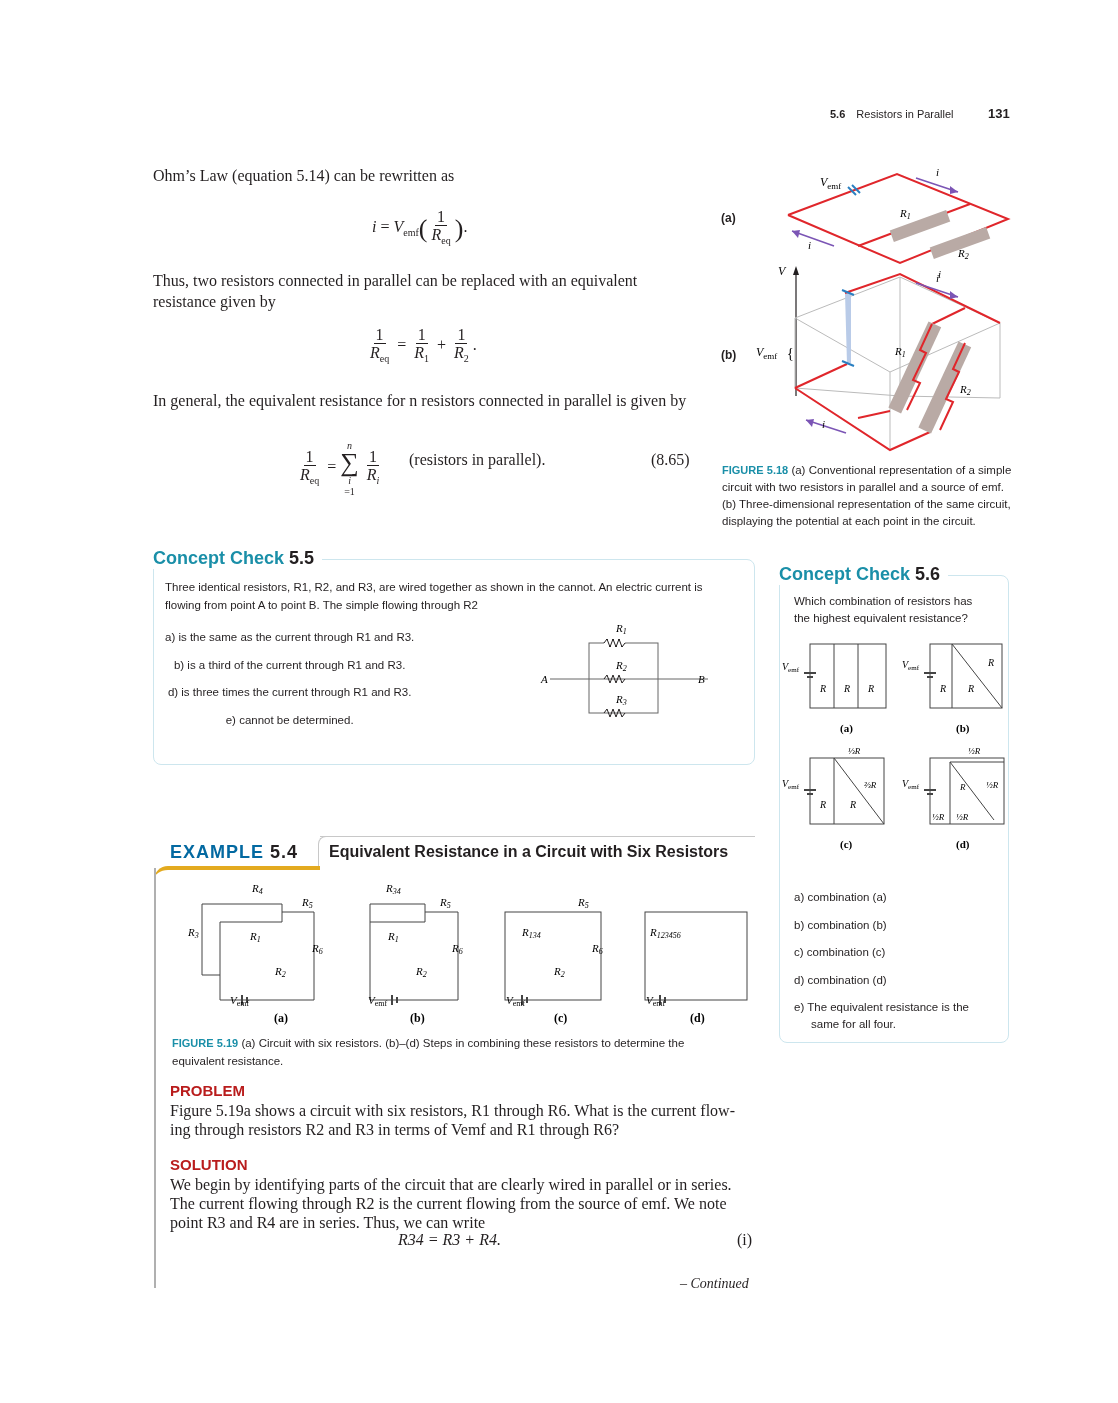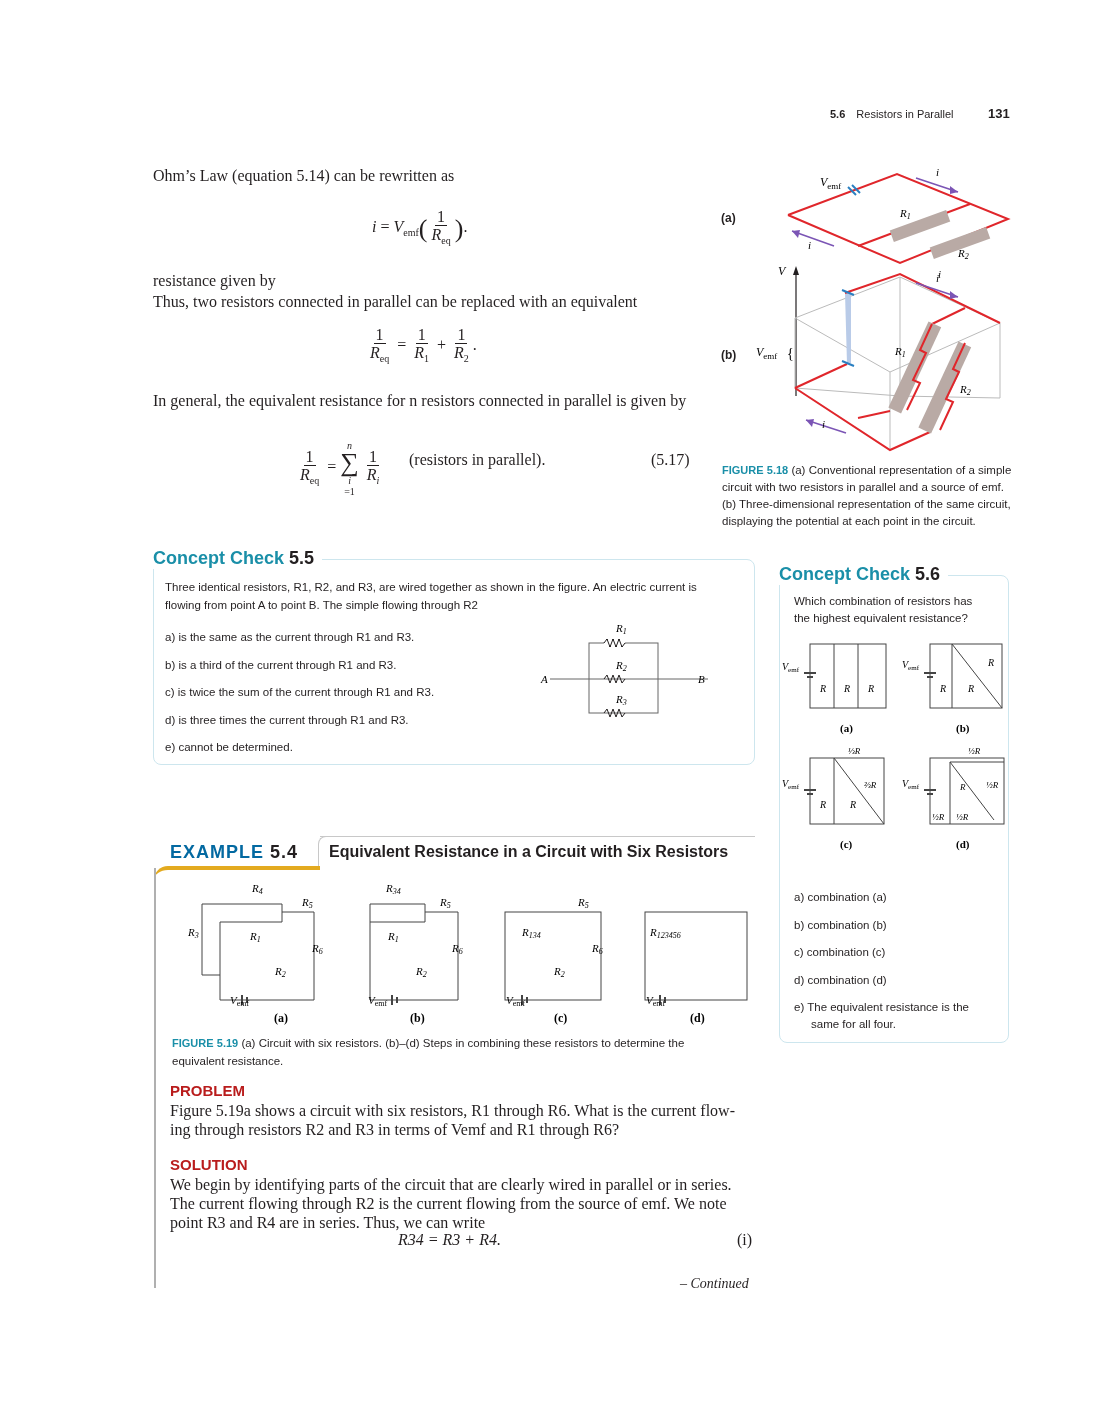--- a/index.html
+++ b/index.html
@@ -39,22 +39,22 @@
 <div class="abs body-text" style="top:165px;left:153px;">Ohm’s Law (equation 5.14) can be rewritten as</div>
 
 <div class="abs eq" style="top:208px;left:372px;">
   <i class="v">i</i> = <i class="v">V</i><sub>emf</sub><span style="font-size:26px;vertical-align:middle;">(</span><span class="frac">
       <span class="num">1</span>
       <span class="den"><i class="v">R</i><sub>eq</sub></span>
     </span><span style="font-size:26px;vertical-align:middle;">)</span>.
 </div>
 
 <div class="abs body-text" style="top:270px;left:153px;">
+  <div>Thus, two resistors connected in parallel can be replaced with an equivalent</div>
   <div>resistance given by</div>
-  <div>Thus, two resistors connected in parallel can be replaced with an equivalent</div>
 </div>
 
 <div class="abs eq" style="top:326px;left:366px;">
   <span class="frac">
       <span class="num">1</span>
       <span class="den"><i class="v">R</i><sub>eq</sub></span>
     </span> =
   <span class="frac">
       <span class="num">1</span>
       <span class="den"><i class="v">R</i><sub>1</sub></span>
@@ -72,21 +72,21 @@
       <span class="num">1</span>
       <span class="den"><i class="v">R</i><sub>eq</sub></span>
     </span> =
   <span style="display:inline-flex;flex-direction:column;align-items:center;vertical-align:middle;font-size:10px;"><i>n</i><span style="font-size:26px;line-height:24px;">∑</span><i>i</i>=1</span>
   <span class="frac">
       <span class="num">1</span>
       <span class="den"><i class="v">R</i><sub><i>i</i></sub></span>
     </span>
 </div>
 <div class="abs eq" style="top:451px;left:409px;">(resistors in parallel).</div>
-<div class="abs eq" style="top:451px;left:651px;">(5.17)</div>
+<div class="abs eq" style="top:451px;left:651px;">(8.65)</div>
 
 <div class="abs sans" style="top:211px;left:721px;font-size:12px;font-weight:bold;">(a)</div>
 <div class="abs sans" style="top:348px;left:721px;font-size:12px;font-weight:bold;">(b)</div>
 <svg class="abs" style="top:160px;left:750px;" width="270" height="300">
 
   <polyline points="38,55 147,14 258,59 150,103 38,55" fill="none" stroke="#e0262b" stroke-width="2"></polyline>
   <line x1="108" y1="86" x2="220" y2="44" stroke="#e0262b" stroke-width="2"></line>
   <rect x="140" y="60" width="60" height="12" fill="#b9aaa5" transform="rotate(-20 170 66)"></rect>
   <rect x="180" y="77" width="60" height="12" fill="#b9aaa5" transform="rotate(-20 210 83)"></rect>
   <line x1="98" y1="27" x2="106" y2="35" stroke="#2a7fc1" stroke-width="2"></line>
@@ -139,27 +139,26 @@
   <span class="fig" style="color:#1a8fa8;">5.18</span>
   <span>(a) Conventional representation of a simple circuit with two resistors in parallel and a source of emf. (b) Three-dimensional representation of the same circuit, displaying the potential at each point in the circuit.</span>
 </div>
 
 <div class="abs cc-box" style="top:559px;left:153px;width:600px;height:204px;"></div>
 <div class="abs sans cc-title teal" style="top:548px;left:153px;">
   <span>Concept Check</span>
   <span class="num">5.5</span>
 </div>
 <div class="abs sans" style="top:578px;left:165px;font-size:11.5px;line-height:18px;">
-  <div>Three identical resistors, R1, R2, and R3, are wired together as shown in the figure. An electric current is</div>
+  <div>Three identical resistors, R1, R2, and R3, are wired together as shown in the cannot. An electric current is</div>
   <div>flowing from point A to point B. The simple flowing through R2</div>
 </div>
-<div class="abs sans opt" style="top:624px;left:165px;line-height:27.5px;">
+<div class="abs sans opt" style="top:624px;left:165px;line-height:27.5px;text-align:center;">
   <div>a)  is the same as the current through R1 and R3.</div>
   <div>b)  is a third of the current through R1 and R3.</div>
-  <div>c)  is twice the sum of the current through R1 and R3.</div>
   <div>d)  is three times the current through R1 and R3.</div>
   <div>e)  cannot be determined.</div>
 </div>
 <svg class="abs" style="top:618px;left:538px;" width="180" height="110">
   <g stroke="#666" stroke-width="1" fill="none">
     <line x1="12" y1="61" x2="170" y2="61"></line>
     <rect x="51" y="25" width="69" height="70"></rect>
     <polyline points="66,25 69,21 72,29 75,21 78,29 81,21 84,29 87,25" stroke="#231f20" fill="#fff"></polyline>
     <polyline points="66,61 69,57 72,65 75,57 78,65 81,57 84,65 87,61" stroke="#231f20"></polyline>
     <polyline points="66,95 69,91 72,99 75,91 78,99 81,91 84,99 87,95" stroke="#231f20"></polyline>

